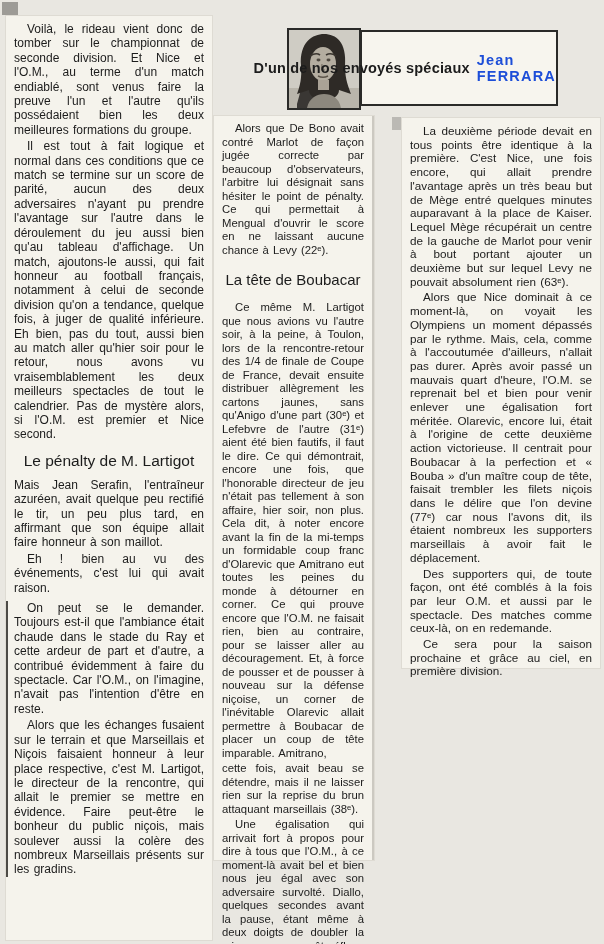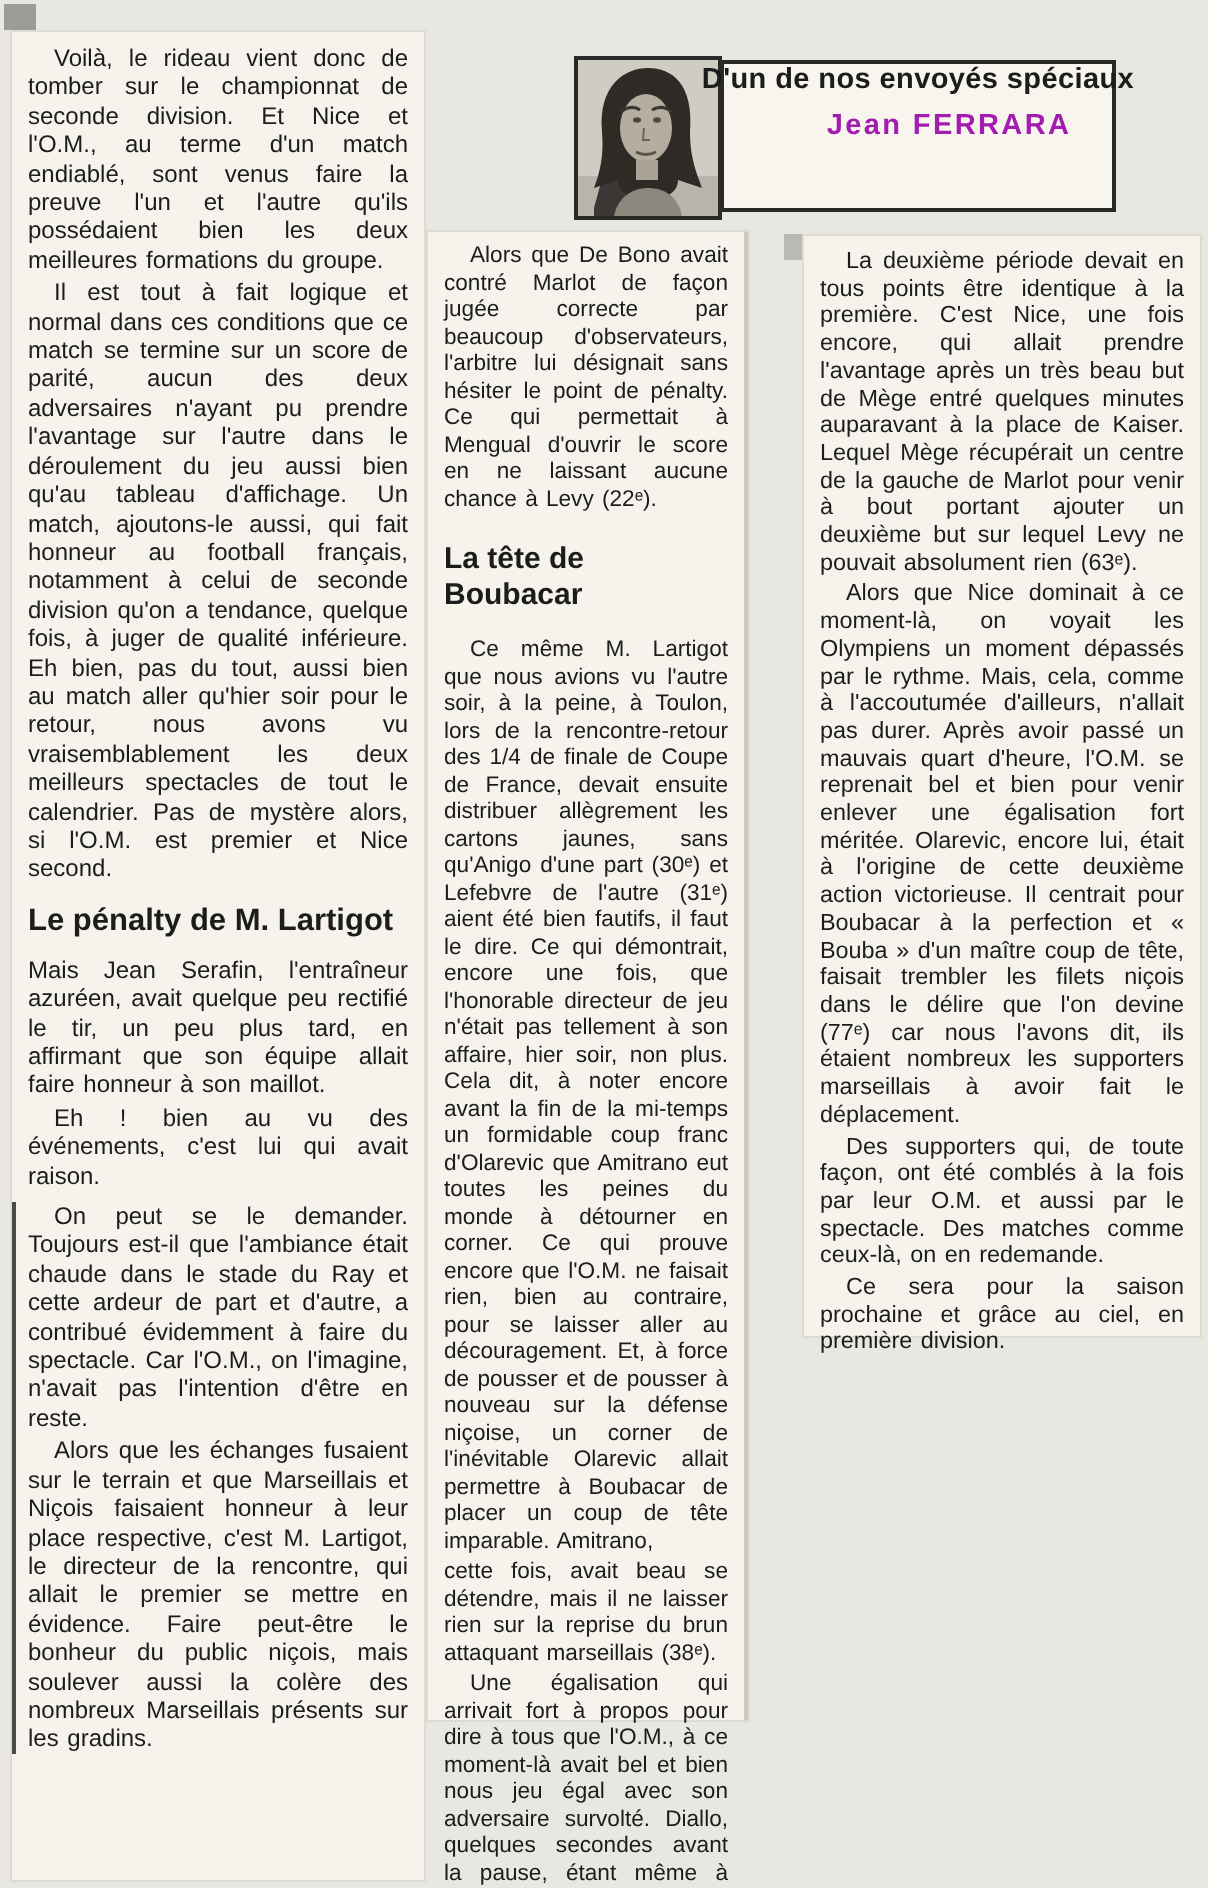--- a/index.html
+++ b/index.html
@@ -18,42 +18,42 @@
   }
   .col p{
     margin:0 0 2px 0;text-align:justify;
     word-spacing:1px;
   }
   .col .indent{text-indent:13px;}
   #col1{left:6px;top:16px;width:206px;height:924px;font-size:12px;line-height:14.4px;}
   #col2{left:214px;top:116px;width:160px;height:744px;font-size:11.3px;line-height:13.5px;border-right:2px solid #ccc9c1;}
   #col3{left:402px;top:118px;width:198px;height:550px;font-size:11.7px;line-height:13.7px;}
   .section-heading{
-    font-weight:bold;
+    font-weight:normal;text-align:center;
     font-size:15.5px;line-height:18px;
     margin:10px 0 8px 0;
   }
   #col2 .section-heading{font-size:15px;margin:14px 0 12px 0;}
   .boxed-left{
     border-left:2px solid #4c4a46;
     margin-left:-8px;padding-left:6px;margin-top:6px;
   }
   
   #header-box{position:absolute;left:287px;top:26px;width:303px;height:84px;}
   #photo-frame{
     position:absolute;left:0;top:2px;width:74px;height:82px;
     border:2px solid #2a2a28;box-sizing:border-box;background:#d6d3cb;overflow:hidden;
   }
   #byline-frame{
     position:absolute;left:73px;top:4px;width:198px;height:76px;
     border:2px solid #2a2a28;box-sizing:border-box;background:#f7f5ee;
-    display:flex;flex-direction:column;justify-content:flex-start;align-items:center;gap:7px;
+    display:flex;flex-direction:row;justify-content:flex-end;align-items:center;gap:7px;
   }
   .byline-line{font-weight:bold;font-size:14.5px;letter-spacing:.2px;white-space:nowrap;}
-  .author-line{font-weight:bold;font-size:14.5px;letter-spacing:1.2px;color:#a21caf;margin-left:31px;}
+  .author-line{font-weight:bold;font-size:14.5px;letter-spacing:1.2px;color:#1d4ed8;}
 </style>
 </head>
 <body>
 
 <div class="mark" style="left:2px;top:2px;width:16px;height:13px;"></div>
 <div class="mark" style="left:392px;top:117px;width:9px;height:13px;opacity:.6;"></div>
 
 <div id="header-box">
   <div id="photo-frame">
     <svg width="70" height="78" viewBox="0 0 70 78" xmlns="http://www.w3.org/2000/svg" aria-hidden="true">

